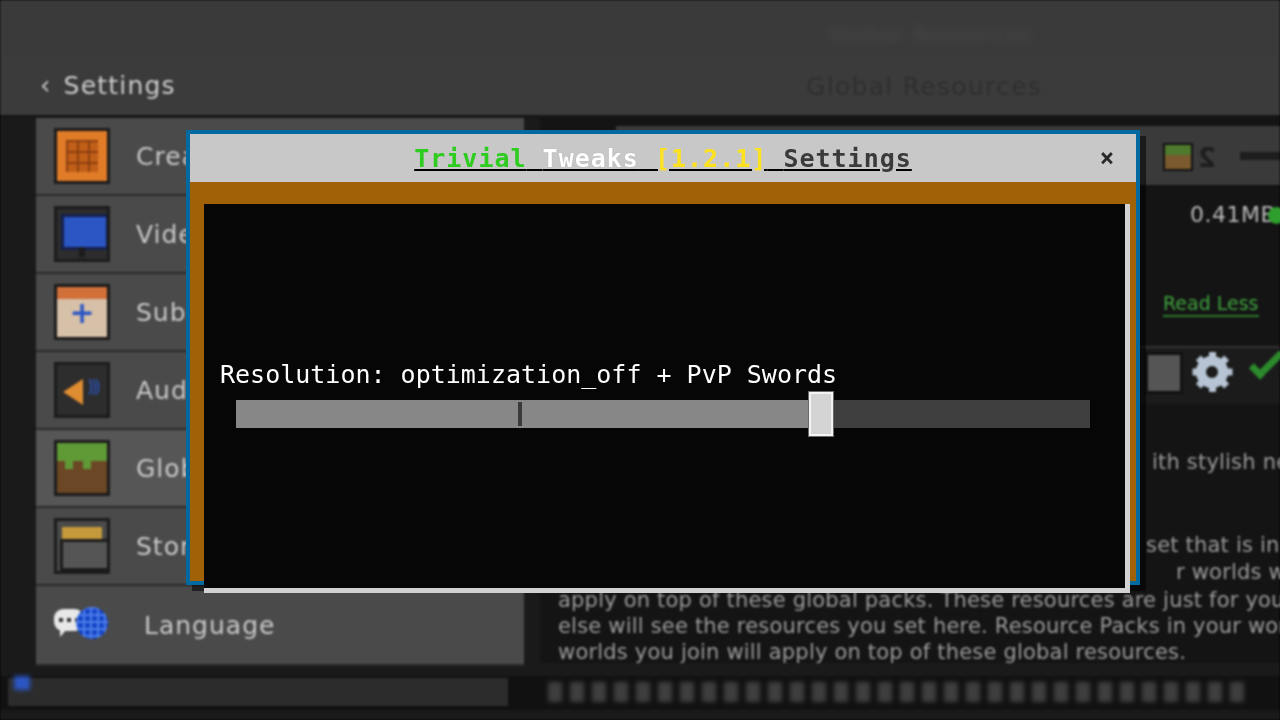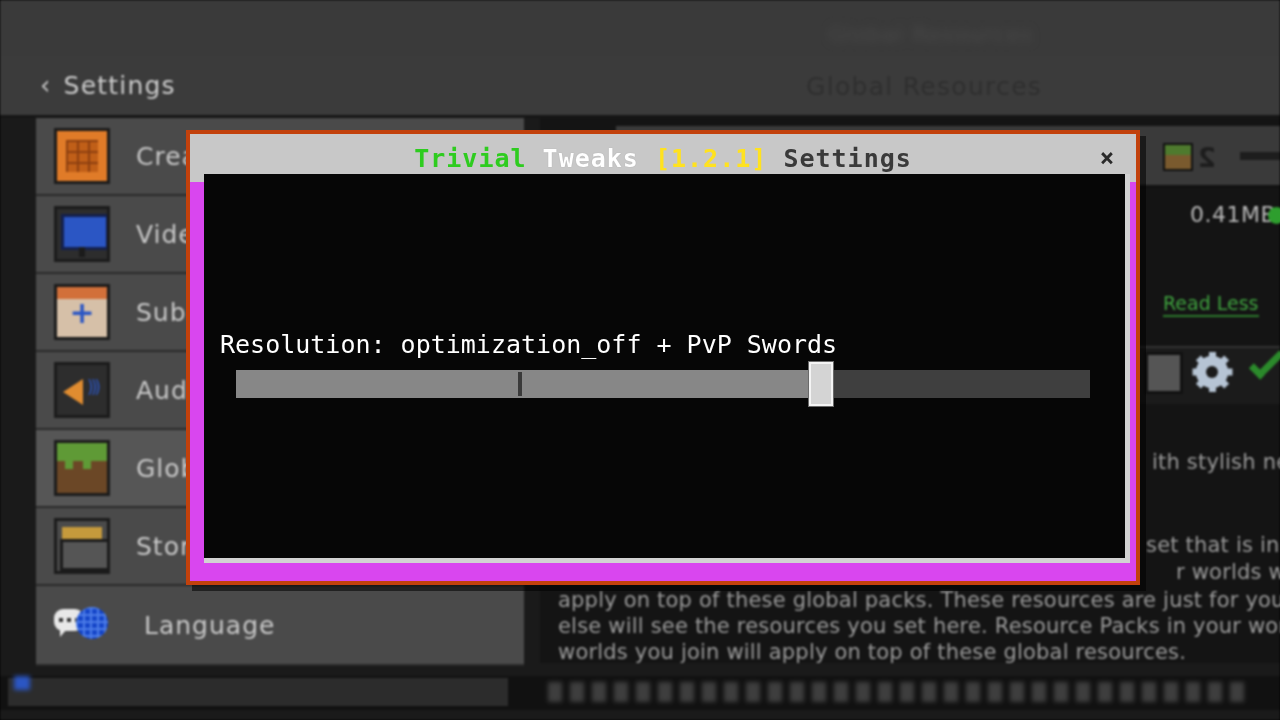--- a/index.html
+++ b/index.html
@@ -208,24 +208,25 @@
     filter:blur(2px); opacity:.8;
   }
   .bottom-blue {
     position:absolute; left:14px; top:676px; width:16px; height:14px; background:#2b56c4;
     filter:blur(2px);
   }
 
   
   #dialog {
     position:absolute; left:186px; top:130px; width:954px; height:455px;
-    background:#d946ef;
-    border:4px solid #c2410c;
+    background:#a16207;
+    border:4px solid #0369a1;
     box-shadow:6px 6px 0 rgba(0,0,0,.55);
     z-index:50;
+    text-decoration:underline;
   }
   .titlebar {
     position:relative; height:48px; background:#c8c8c8;
     display:flex; align-items:center; justify-content:center;
   }
   .title-text {
     font-family:"DejaVu Sans Mono", monospace;
     font-size:25px; font-weight:bold; letter-spacing:1px;
     white-space:pre;
   }
@@ -233,21 +234,21 @@
   .t-white { color:#ffffff; text-shadow:0 0 1px #999; }
   .t-yellow{ color:#ffe21f; }
   .t-dark  { color:#3a3a3a; }
   .close-x {
     position:absolute; right:14px; top:9px; width:30px; height:30px;
     display:flex; align-items:center; justify-content:center;
     font-family:"DejaVu Sans Mono", monospace;
     font-size:24px; color:#2a2a2a; font-weight:bold; line-height:1;
   }
   .dlg-body {
-    position:absolute; left:14px; top:40px; width:926px; height:389px;
+    position:absolute; left:14px; top:70px; width:926px; height:389px;
     background:#060606;
     border-bottom:5px solid #d2d2d2;
     border-right:5px solid #d2d2d2;
   }
   .res-label {
     position:absolute; left:16px; top:156px;
     font-family:"DejaVu Sans Mono", monospace;
     font-size:25px; color:#ffffff; letter-spacing:0px; white-space:nowrap;
   }
   .slider-wrap {

